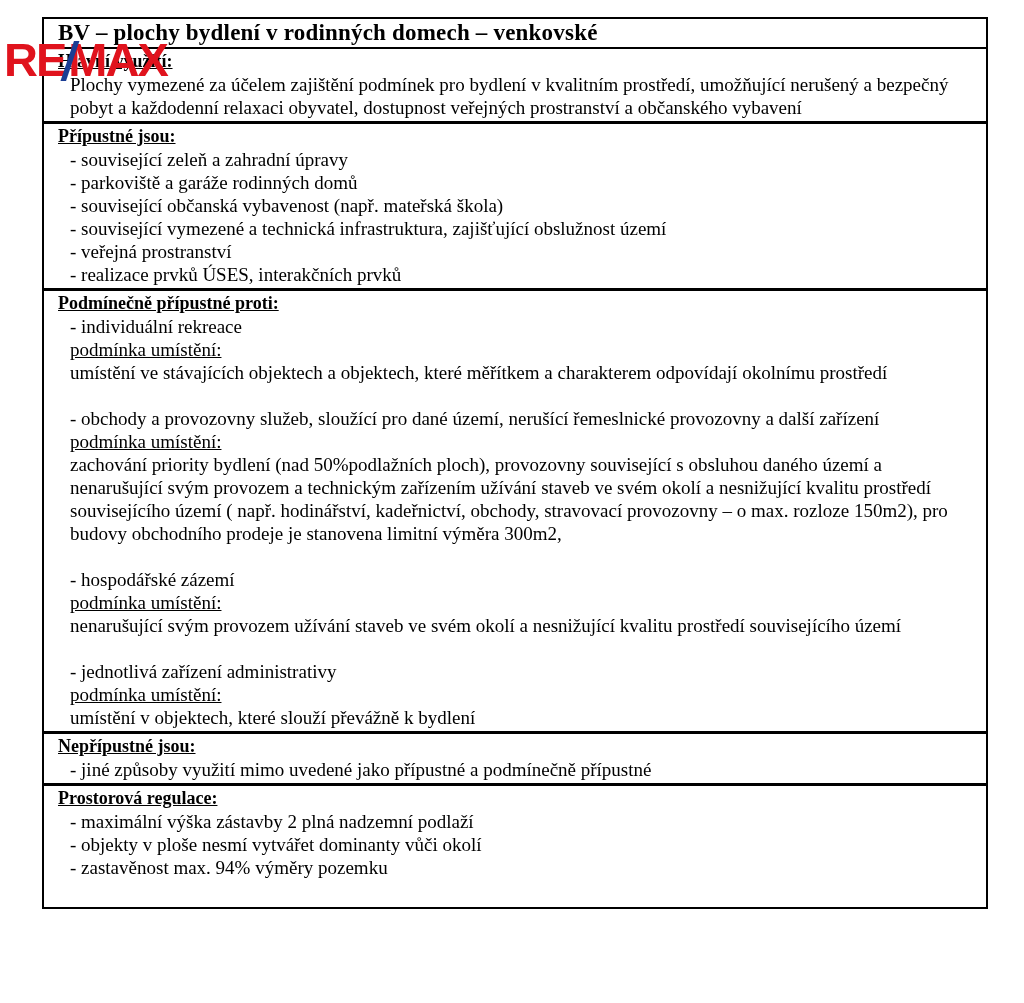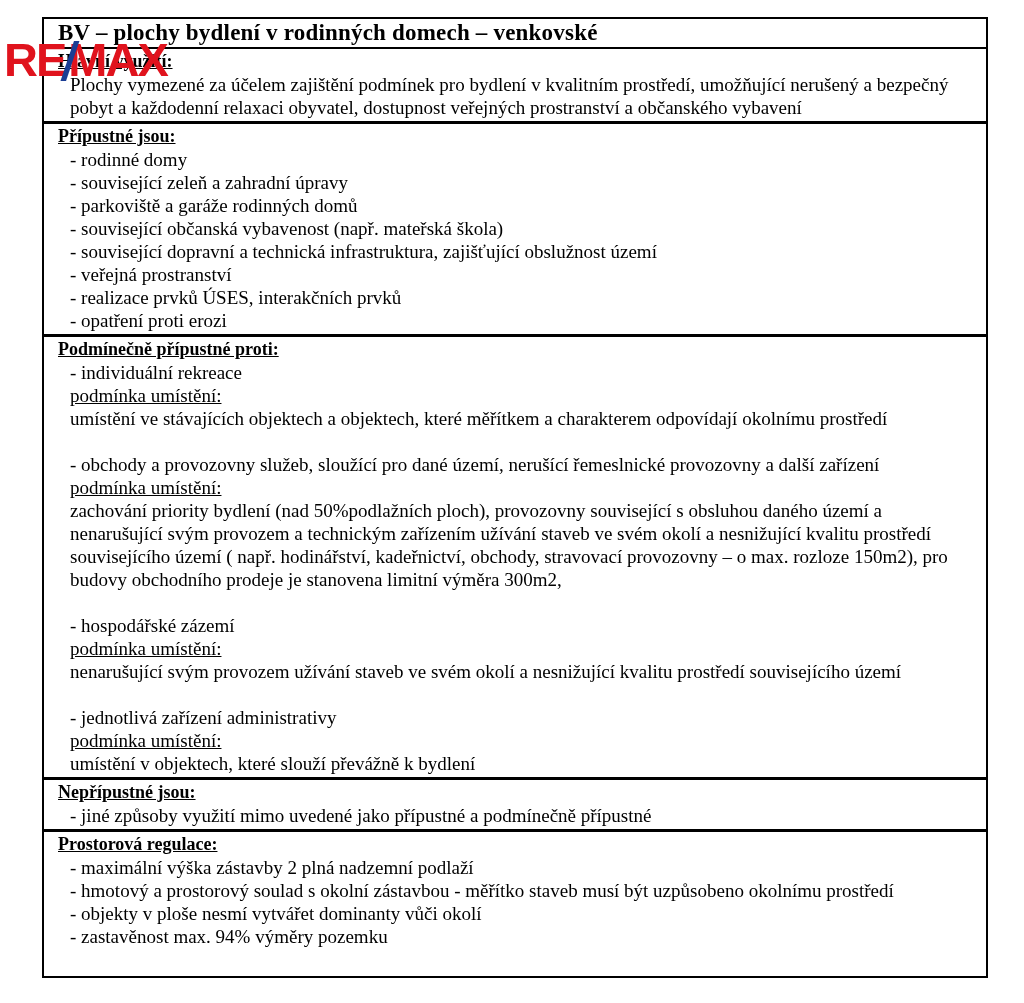--- a/index.html
+++ b/index.html
@@ -80,28 +80,26 @@
 
   <div class="doc-table">
     <div class="title-row">BV – plochy bydlení v rodinných domech – venkovské</div>
     <div id="sections">
         <div class="section">
           <div class="heading">Hlavní využití:</div>
           <div class="line">Plochy vymezené za účelem zajištění podmínek pro bydlení v kvalitním prostředí, umožňující nerušený a bezpečný pobyt a každodenní relaxaci obyvatel, dostupnost veřejných prostranství a občanského vybavení</div>
         </div>
         <div class="section">
           <div class="heading">Přípustné jsou:</div>
-          <div class="line">- rodinné domy</div>
           <div class="line">- související zeleň a zahradní úpravy</div>
           <div class="line">- parkoviště a garáže rodinných domů</div>
           <div class="line">- související občanská vybavenost (např. mateřská škola)</div>
-          <div class="line">- související dopravní a technická infrastruktura, zajišťující obslužnost území</div>
+          <div class="line">- související vymezené a technická infrastruktura, zajišťující obslužnost území</div>
           <div class="line">- veřejná prostranství</div>
           <div class="line">- realizace prvků ÚSES, interakčních prvků</div>
-          <div class="line">- opatření proti erozi</div>
         </div>
         <div class="section">
           <div class="heading">Podmínečně přípustné proti:</div>
           <div class="line">- individuální rekreace</div>
           <div class="line u">podmínka umístění:</div>
           <div class="line">umístění ve stávajících objektech a objektech, které měřítkem a charakterem odpovídají okolnímu prostředí</div>
           <div class="line blank"></div>
           <div class="line">- obchody a provozovny služeb, sloužící pro dané území, nerušící řemeslnické provozovny a další zařízení</div>
           <div class="line u">podmínka umístění:</div>
           <div class="line">zachování priority bydlení (nad 50%podlažních ploch), provozovny související s obsluhou daného území a nenarušující svým provozem a technickým zařízením užívání staveb ve svém okolí a nesnižující kvalitu prostředí souvisejícího území ( např. hodinářství, kadeřnictví, obchody, stravovací provozovny – o max. rozloze 150m2), pro budovy obchodního prodeje je stanovena limitní výměra 300m2,</div>
@@ -114,21 +112,20 @@
           <div class="line u">podmínka umístění:</div>
           <div class="line">umístění v objektech, které slouží převážně k bydlení</div>
         </div>
         <div class="section">
           <div class="heading">Nepřípustné jsou:</div>
           <div class="line">- jiné způsoby využití mimo uvedené jako přípustné a podmínečně přípustné</div>
         </div>
         <div class="section">
           <div class="heading">Prostorová regulace:</div>
           <div class="line">- maximální výška zástavby 2 plná nadzemní podlaží</div>
-          <div class="line">- hmotový a prostorový soulad s okolní zástavbou - měřítko staveb musí být uzpůsobeno okolnímu prostředí</div>
           <div class="line">- objekty v ploše nesmí vytvářet dominanty vůči okolí</div>
           <div class="line">- zastavěnost max. 94% výměry pozemku</div>
         </div>
       </div>
   </div>
 
   <div class="logo" style="color: rgb(224, 19, 29);">
     <span>RE</span><span class="slash" style="color: rgb(26, 61, 148);">/</span><span>MAX</span>
   </div>
 

